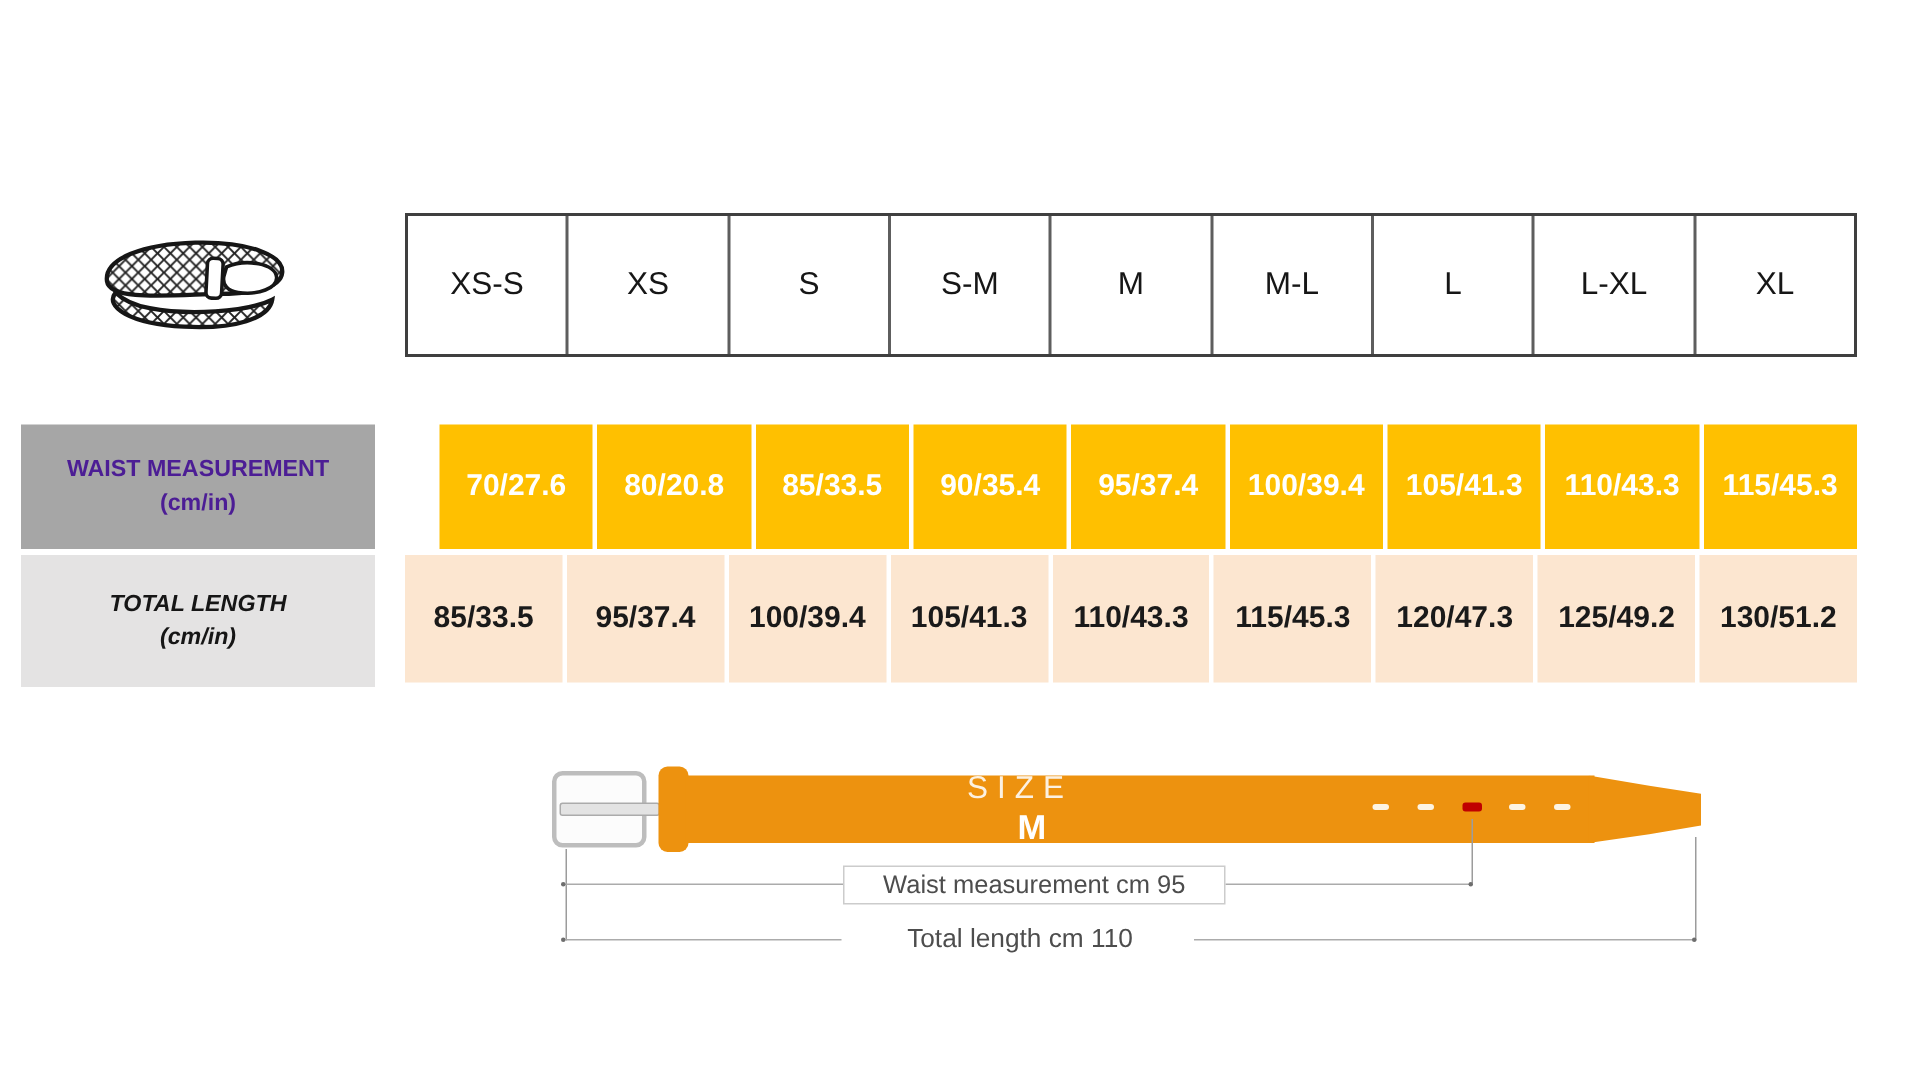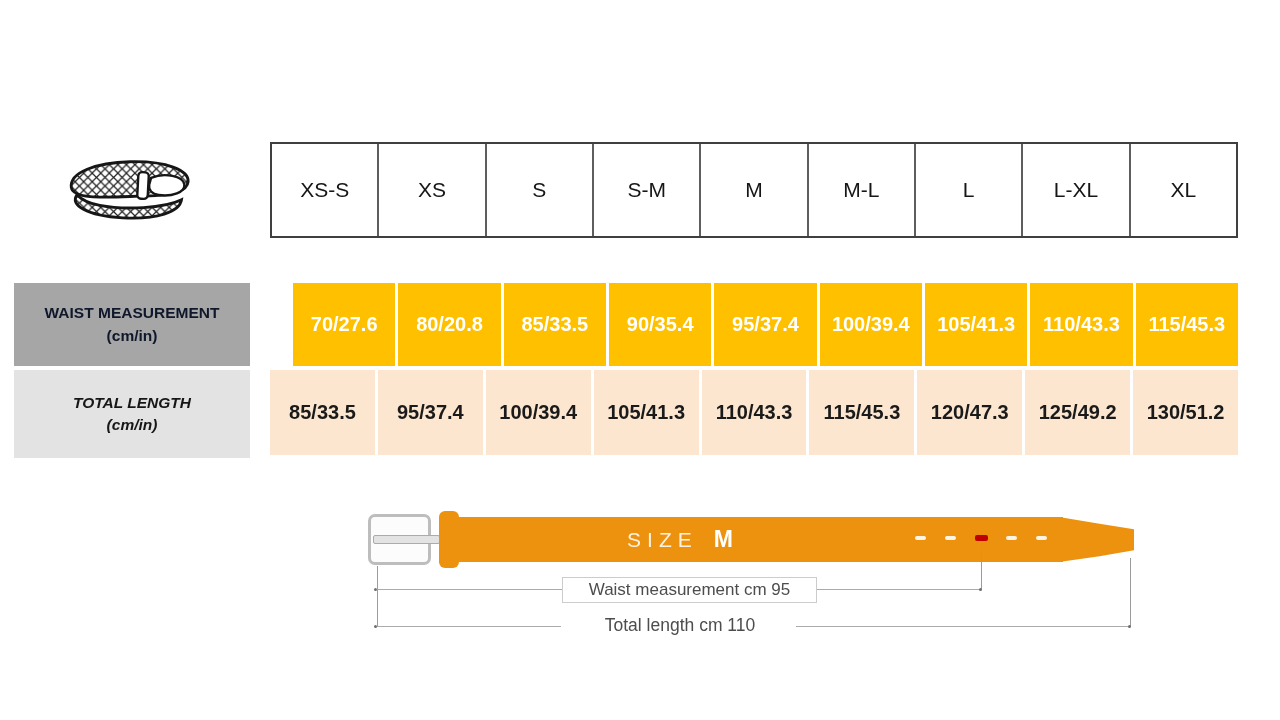--- a/index.html
+++ b/index.html
@@ -27,21 +27,21 @@
   .size-header{position:absolute;left:270px;top:142px;width:968px;height:96px;
     display:flex;border:2px solid var(--border-dark);background:#fff;}
   .size-cell{flex:1;display:flex;align-items:center;justify-content:center;
     font-size:21px;color:#161616;border-left:2px solid var(--border-mid);}
   .size-cell:first-child{border-left:none;}
 
   
   .row-label{position:absolute;left:14px;width:236px;display:flex;flex-direction:column;
     align-items:center;justify-content:center;text-align:center;font-weight:bold;
     font-size:15.5px;line-height:1.45;}
-  .waist-label{top:283px;height:83px;background:var(--label-gray);color:#0f172a;}
+  .waist-label{top:283px;height:83px;background:var(--label-gray);color:#4c1d95;}
   .length-label{top:370px;height:88px;background:var(--label-light-gray);color:#161616;font-style:italic;}
 
   
   .data-row{position:absolute;left:270px;width:968px;display:flex;gap:3px;}
   .waist-row{top:283px;height:83px;padding-left:23px;}
   .length-row{top:370px;height:85px;}
   .data-cell{flex:1;display:flex;align-items:center;justify-content:center;
     font-weight:bold;font-size:20px;}
   .waist-row .data-cell{background:var(--amber);color:#ffffff;}
   .length-row .data-cell{background:var(--peach);color:#1a1a1a;}
@@ -52,21 +52,21 @@
   .buckle-prong{position:absolute;left:373px;top:535px;width:67px;height:9px;
     background:#E3E3E3;border:1.5px solid #ABABAB;border-radius:2px;}
   .keeper{position:absolute;left:439px;top:511px;width:20px;height:57px;
     background:var(--belt-orange);border-radius:6px;}
   .strap{position:absolute;left:457px;top:517px;width:606px;height:45px;
     background:var(--belt-orange);}
   .strap-tip{position:absolute;left:1059px;top:517px;width:75px;height:45px;
     background:var(--belt-orange);
     clip-path:polygon(0 0,54% 15%,100% 27%,100% 74%,54% 87%,0 100%);}
   .size-text{position:absolute;left:560px;top:517px;width:240px;height:45px;
-    display:flex;align-items:center;justify-content:center;color:#ffffff;}
+    display:flex;align-items:center;justify-content:center;color:#ffffff;flex-direction:column;}
   .size-word{font-size:21px;letter-spacing:6px;opacity:.88;font-weight:400;}
   .size-value{font-size:23px;font-weight:bold;margin-left:16px;}
   .hole{position:absolute;top:536px;width:11px;height:4px;border-radius:2px;background:#FDF4E3;}
   .hole.red{top:535px;width:13px;height:6px;background:var(--hole-red);}
 
   
   .vline{position:absolute;width:1px;background:#9C9C9C;}
   .hline{position:absolute;height:1px;background:var(--line-gray);}
   .dot{position:absolute;width:3px;height:3px;border-radius:50%;background:#6E6E6E;}
   .waist-box{position:absolute;left:562px;top:577px;width:255px;height:26px;

